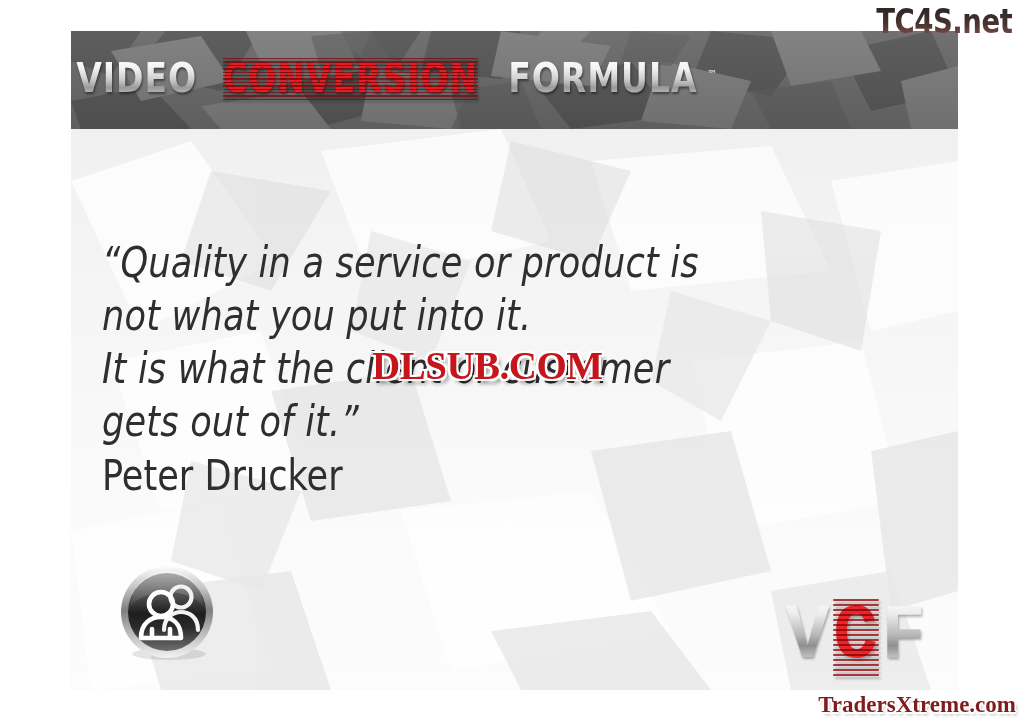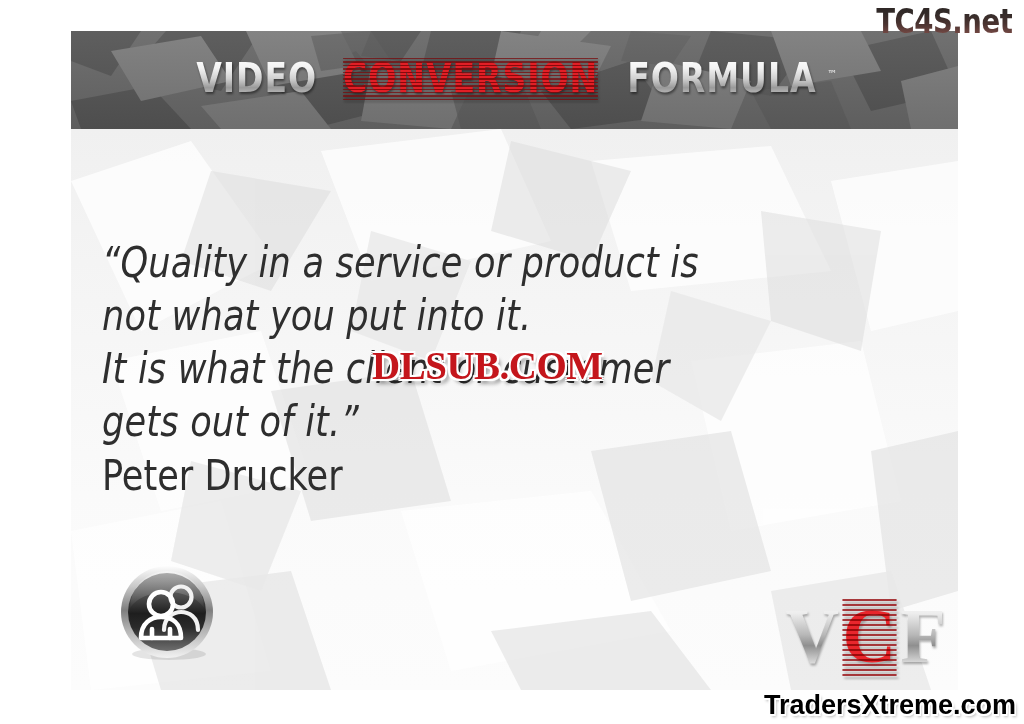--- a/index.html
+++ b/index.html
@@ -48,21 +48,20 @@
   #header-band .band-shade {
     position:absolute; inset:0;
     background: linear-gradient(180deg, rgba(255,255,255,0.04) 0%, rgba(0,0,0,0.12) 100%);
   }
 
   
   #logo-lockup {
     position: absolute;
     left: 0; right: 0;
     top: 22px;
-    text-align: center;
     white-space: nowrap;
     font-family: "Liberation Sans Narrow", "DejaVu Sans Condensed", "Liberation Sans", sans-serif;
     font-weight: bold;
     font-size: 40px;
     letter-spacing: 1px;
     line-height: 44px;
     -webkit-font-smoothing: antialiased;
   }
   .logo-word {
     display: inline-block;
@@ -153,21 +152,21 @@
     top: 533px;
     width: 97px;
     height: 97px;
   }
 
   
   #vcf-logo {
     position: absolute;
     left: 713px;
     top: 565px;
-    font-family: Liberation Serif, serif;
+    font-family: Liberation Mono, monospace;
     font-weight: bold;
     font-size: 78px;
     line-height: 80px;
     letter-spacing: 1px;
     white-space: nowrap;
   }
   .vcf-silver {
     background: linear-gradient(180deg,#ffffff 0%,#ededed 22%,#b9b9b9 48%,#8f8f8f 62%,#e2e2e2 86%,#ffffff 100%);
     -webkit-background-clip: text;
     background-clip: text;
@@ -212,27 +211,27 @@
     -webkit-text-fill-color: transparent;
     transform: scaleX(0.9);
     transform-origin: right center;
   }
 
   
   #brand-bottomright {
     position: absolute;
     right: 8px;
     bottom: 4px;
-    font-family: Liberation Sans, sans-serif;
-    font-weight: bold;
-    font-size: 27px;
+    font-family: Liberation Serif, serif;
+    font-weight: bold;
+    font-size: 23px;
     line-height: 30px;
     letter-spacing: 0px;
     white-space: nowrap;
-    color: #000000;
+    color: #7f1d1d;
     text-shadow:
       -1.5px 0 0 #fff, 1.5px 0 0 #fff,
        0 -1.5px 0 #fff, 0 1.5px 0 #fff,
       -1.5px -1.5px 0 #fff, 1.5px -1.5px 0 #fff,
       -1.5px 1.5px 0 #fff, 1.5px 1.5px 0 #fff,
        2px 3px 3px rgba(0,0,0,0.30);
   }
 </style>
 </head>
 <body>

